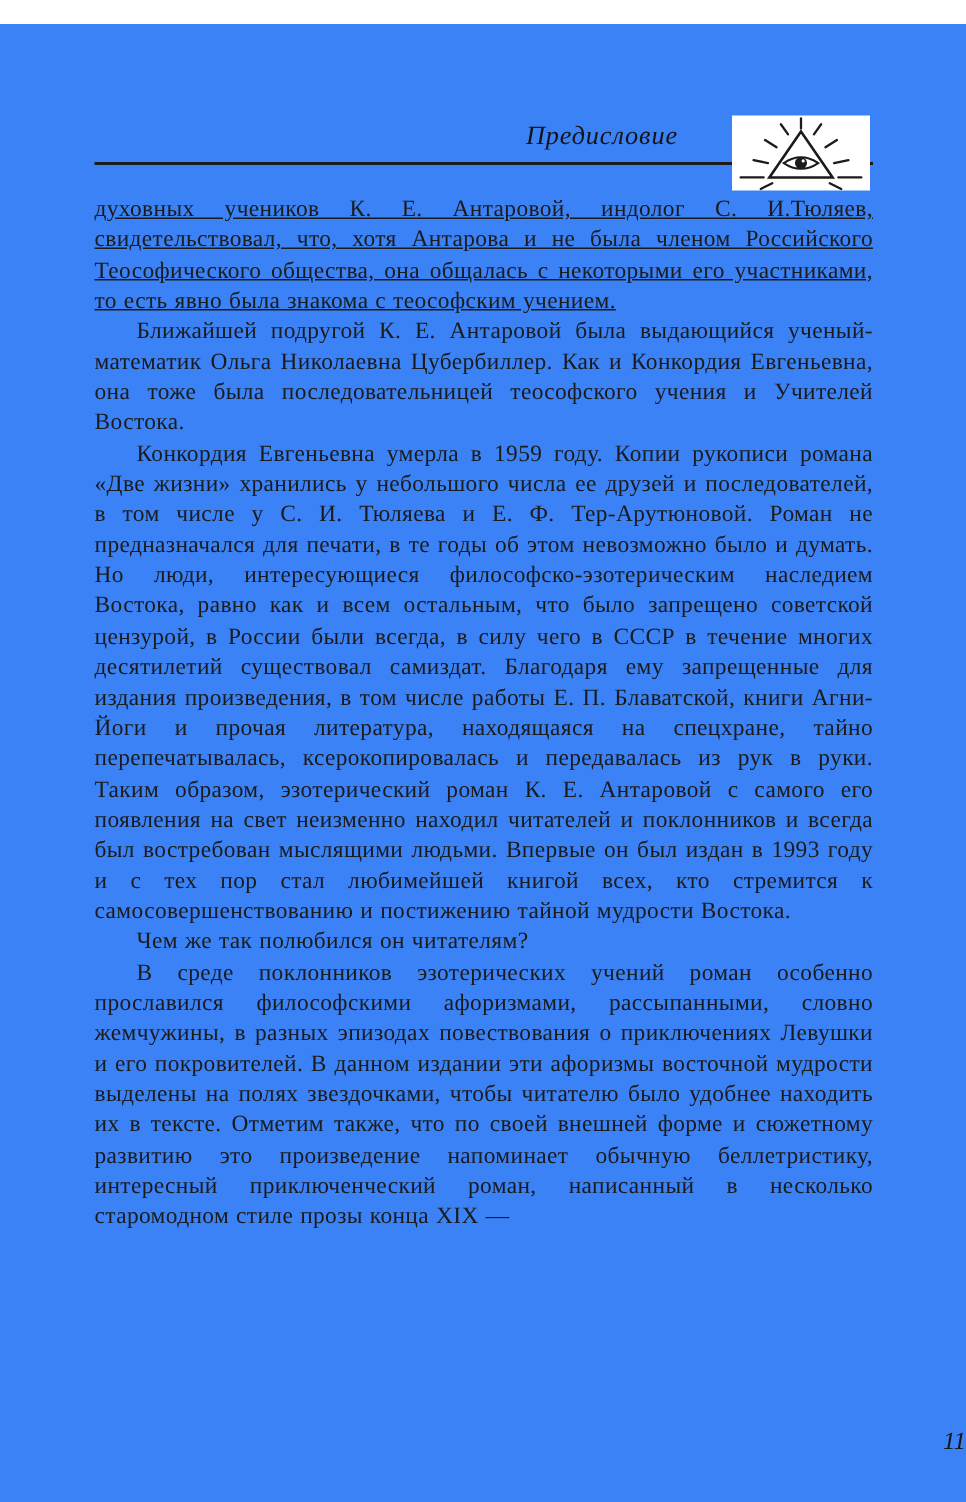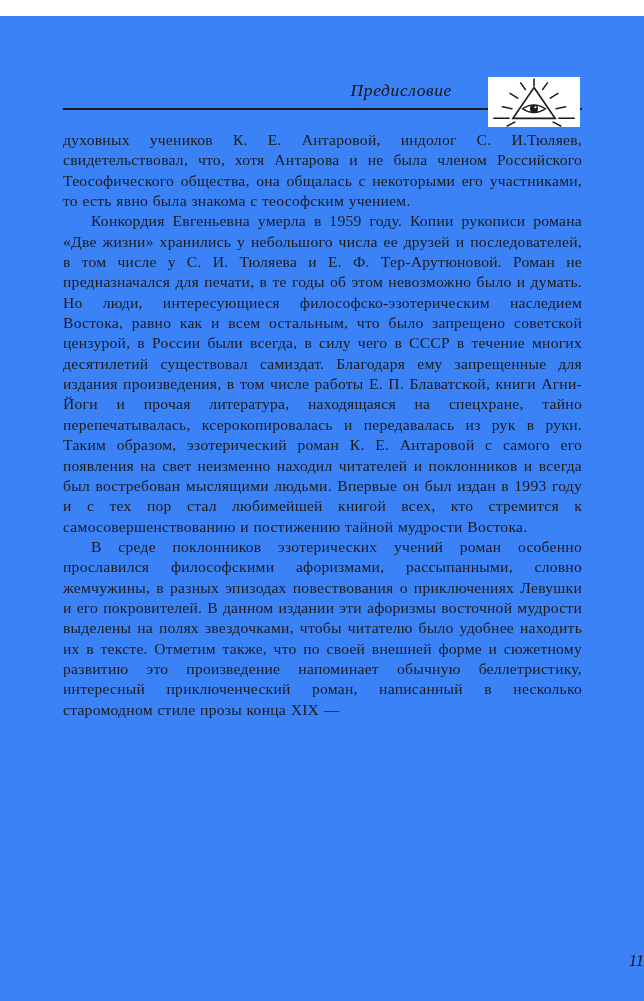--- a/index.html
+++ b/index.html
@@ -59,20 +59,21 @@
     margin: 0;
     text-align: justify;
     font-size: 15.6px;
     line-height: 20.35px;
     letter-spacing: 0.25px;
     word-spacing: 0.5px;
     text-indent: 28px;
   }
   .page-body p.no-indent {
     text-indent: 0;
+    text-decoration: underline;
   }
   .page-footer {
     position: absolute;
     left: 0;
     right: 0;
     bottom: 46px;
     text-align: right;
   }
   .page-number {
     font-style: italic;
@@ -107,21 +108,23 @@
 
         <path d="M36 33 Q48 25 60 33 Q48 41 36 33 Z" stroke-width="1.4"></path>
         <circle cx="48" cy="33" r="4.2" fill="#1b1b1b" stroke="none"></circle>
         <circle cx="49.5" cy="31.5" r="1.1" fill="#ffffff" stroke="none"></circle>
       </svg>
     </span>
   </header>
 
   <main class="page-body">
     <p class="no-indent">духовных учеников К. Е. Антаровой, индолог С. И.Тюляев, свидетельствовал, что, хотя Антарова и не была членом Российского Теософического общества, она общалась с некоторыми его участниками, то есть явно была знакома с теософским учением.</p>
+    <p>Ближайшей подругой К. Е. Антаровой была выдающийся ученый-математик Ольга Николаевна Цубербиллер. Как и Конкордия Евгеньевна, она тоже была последовательницей теософского учения и Учителей Востока.</p>
     <p>Конкордия Евгеньевна умерла в 1959 году. Копии рукописи романа «Две жизни» хранились у небольшого числа ее друзей и последователей, в том числе у С. И. Тюляева и Е. Ф. Тер-Арутюновой. Роман не предназначался для печати, в те годы об этом невозможно было и думать. Но люди, интересующиеся философско-эзотерическим наследием Востока, равно как и всем остальным, что было запрещено советской цензурой, в России были всегда, в силу чего в СССР в течение многих десятилетий существовал самиздат. Благодаря ему запрещенные для издания произведения, в том числе работы Е. П. Блаватской, книги Агни-Йоги и прочая литература, находящаяся на спецхране, тайно перепечатывалась, ксерокопировалась и передавалась из рук в руки. Таким образом, эзотерический роман К. Е. Антаровой с самого его появления на свет неизменно находил читателей и поклонников и всегда был востребован мыслящими людьми. Впервые он был издан в 1993 году и с тех пор стал любимейшей книгой всех, кто стремится к самосовершенствованию и постижению тайной мудрости Востока.</p>
+    <p>Чем же так полюбился он читателям?</p>
     <p>В среде поклонников эзотерических учений роман особенно прославился философскими афоризмами, рассыпанными, словно жемчужины, в разных эпизодах повествования о приключениях Левушки и его покровителей. В данном издании эти афоризмы восточной мудрости выделены на полях звездочками, чтобы читателю было удобнее находить их в тексте. Отметим также, что по своей внешней форме и сюжетному развитию это произведение напоминает обычную беллетристику, интересный приключенческий роман, написанный в несколько старомодном стиле прозы конца XIX —</p>
   </main>
 
   <footer class="page-footer">
     <span class="page-number">11</span>
   </footer>
 
 </div>
 
 </body></html>

